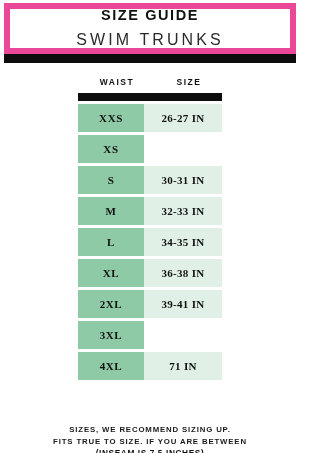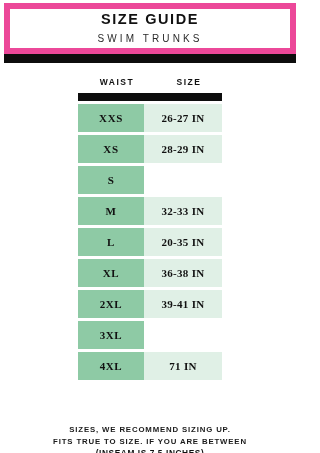--- a/index.html
+++ b/index.html
@@ -33,21 +33,21 @@
   }
   .title-main {
     font-size: 14.5px;
     font-weight: bold;
     letter-spacing: 1.6px;
     color: #111111;
     line-height: 1.35;
     white-space: nowrap;
   }
   .title-sub {
-    font-size: 10px;
+    font-size: 16px;
     font-weight: 400;
     letter-spacing: 3.1px;
     color: #2b2b2b;
     line-height: 1.45;
     white-space: nowrap;
     margin-top: 2px;
   }
 
   .header-rule {
     position: absolute;
@@ -175,46 +175,46 @@
     </div>
     <div class="cell-waist">
       <span>26-27 IN</span>
     </div>
   </div>
 
   <div class="size-row">
     <div class="cell-size">
       <span>XS</span>
     </div>
-    <div class="cell-waist">
-      <span>28-29 IN</span>
-    </div>
   </div>
 
   <div class="size-row">
     <div class="cell-size">
       <span>S</span>
     </div>
+    <div class="cell-waist">
+      <span>30-31 IN</span>
+    </div>
   </div>
 
   <div class="size-row">
     <div class="cell-size">
       <span>M</span>
     </div>
     <div class="cell-waist">
       <span>32-33 IN</span>
     </div>
   </div>
 
   <div class="size-row">
     <div class="cell-size">
       <span>L</span>
     </div>
     <div class="cell-waist">
-      <span>20-35 IN</span>
+      <span>34-35 IN</span>
     </div>
   </div>
 
   <div class="size-row">
     <div class="cell-size">
       <span>XL</span>
     </div>
     <div class="cell-waist">
       <span>36-38 IN</span>
     </div>

